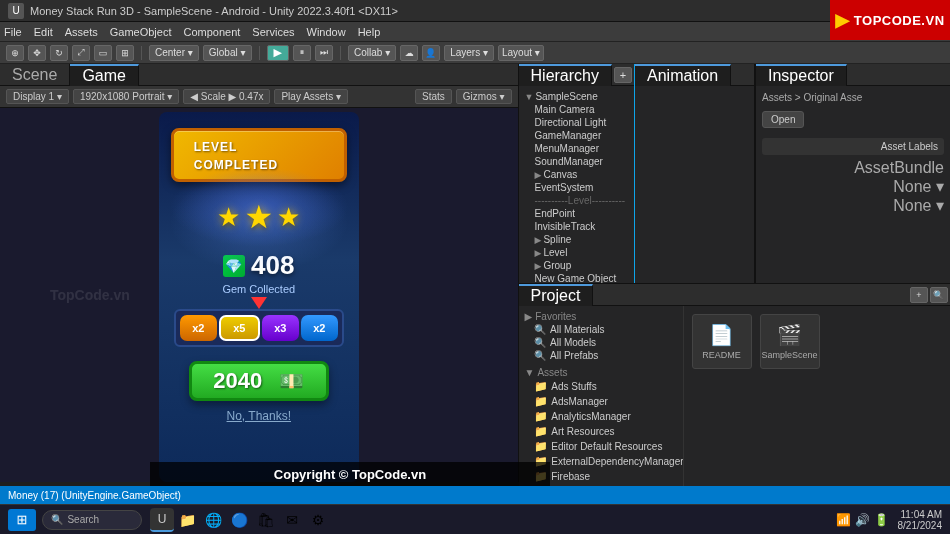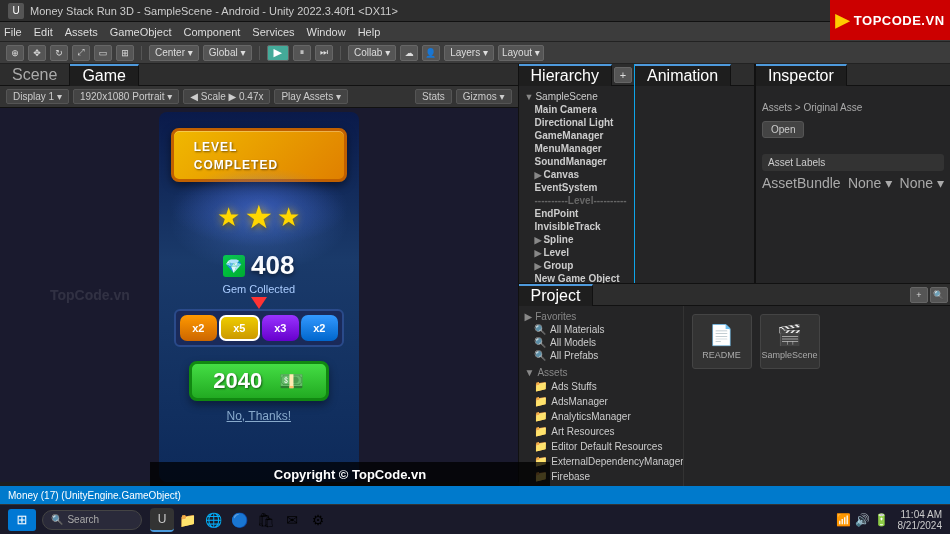--- a/index.html
+++ b/index.html
@@ -369,29 +369,28 @@
     .hier-item {
       display: flex;
       align-items: center;
       padding: 1px 4px;
       font-size: 10px;
       color: #ccc;
       cursor: pointer;
       white-space: nowrap;
     }
     .hier-item .arrow { color: #888; margin-right: 2px; font-size: 9px; }
-    .hier-indent-1 { padding-left: 14px; font-weight: bold; }
+    .hier-indent-1 { padding-left: 14px; }
 
     #inspector-panel {
       width: 200px;
       background: #252526;
       display: flex;
       flex-direction: column;
       border-left: 1px solid #111;
-      gap: 10px;
     }
 
     #project-panel {
       flex: 1;
       background: #252526;
       display: flex;
       flex-direction: column;
     }
 
     #project-content {
@@ -458,23 +457,24 @@
       background: #444;
       border: 1px solid #555;
       border-radius: 3px;
       padding: 2px 8px;
       color: #ccc;
       font-size: 10px;
       cursor: pointer;
       margin: 4px 0;
     }
     .asset-labels-section {
-      margin-top: 12px;
+      margin-top: 6px;
       font-size: 10px;
       color: #aaa;
+      text-align: right;
     }
 
     
     #taskbar {
       height: 30px;
       background: #1a1a2a;
       border-top: 1px solid #333;
       display: flex;
       align-items: center;
       padding: 0 8px;
@@ -732,21 +732,21 @@
 
       <div id="inspector-panel" style="width:195px;background:#252526;display:flex;flex-direction:column;">
         <div class="panel-tab-bar">
           <div class="panel-tab active">Inspector</div>
         </div>
         <div class="inspector-content">
           <div style="font-size:10px;color:#aaa;margin-bottom:4px;">Assets &gt; Original Asse</div>
           <button class="open-btn">Open</button>
           <div class="asset-labels-section">
             <div style="background:#333;padding:3px 6px;border-radius:3px;margin-bottom:4px;font-size:10px;color:#ccc;">Asset Labels</div>
-            <div style="display:flex;justify-content:space-between;font-size:14px;margin-top:4px;">
+            <div style="display:flex;justify-content:space-between;font-size:16px;margin-top:4px;flex-direction:column;">
               <span>AssetBundle</span>
               <span style="color:#aaa;">None ▾</span>
               <span style="color:#aaa;">None ▾</span>
             </div>
           </div>
         </div>
       </div>
     </div>
 
     <div id="project-panel" style="flex:1;background:#252526;display:flex;flex-direction:column;">

